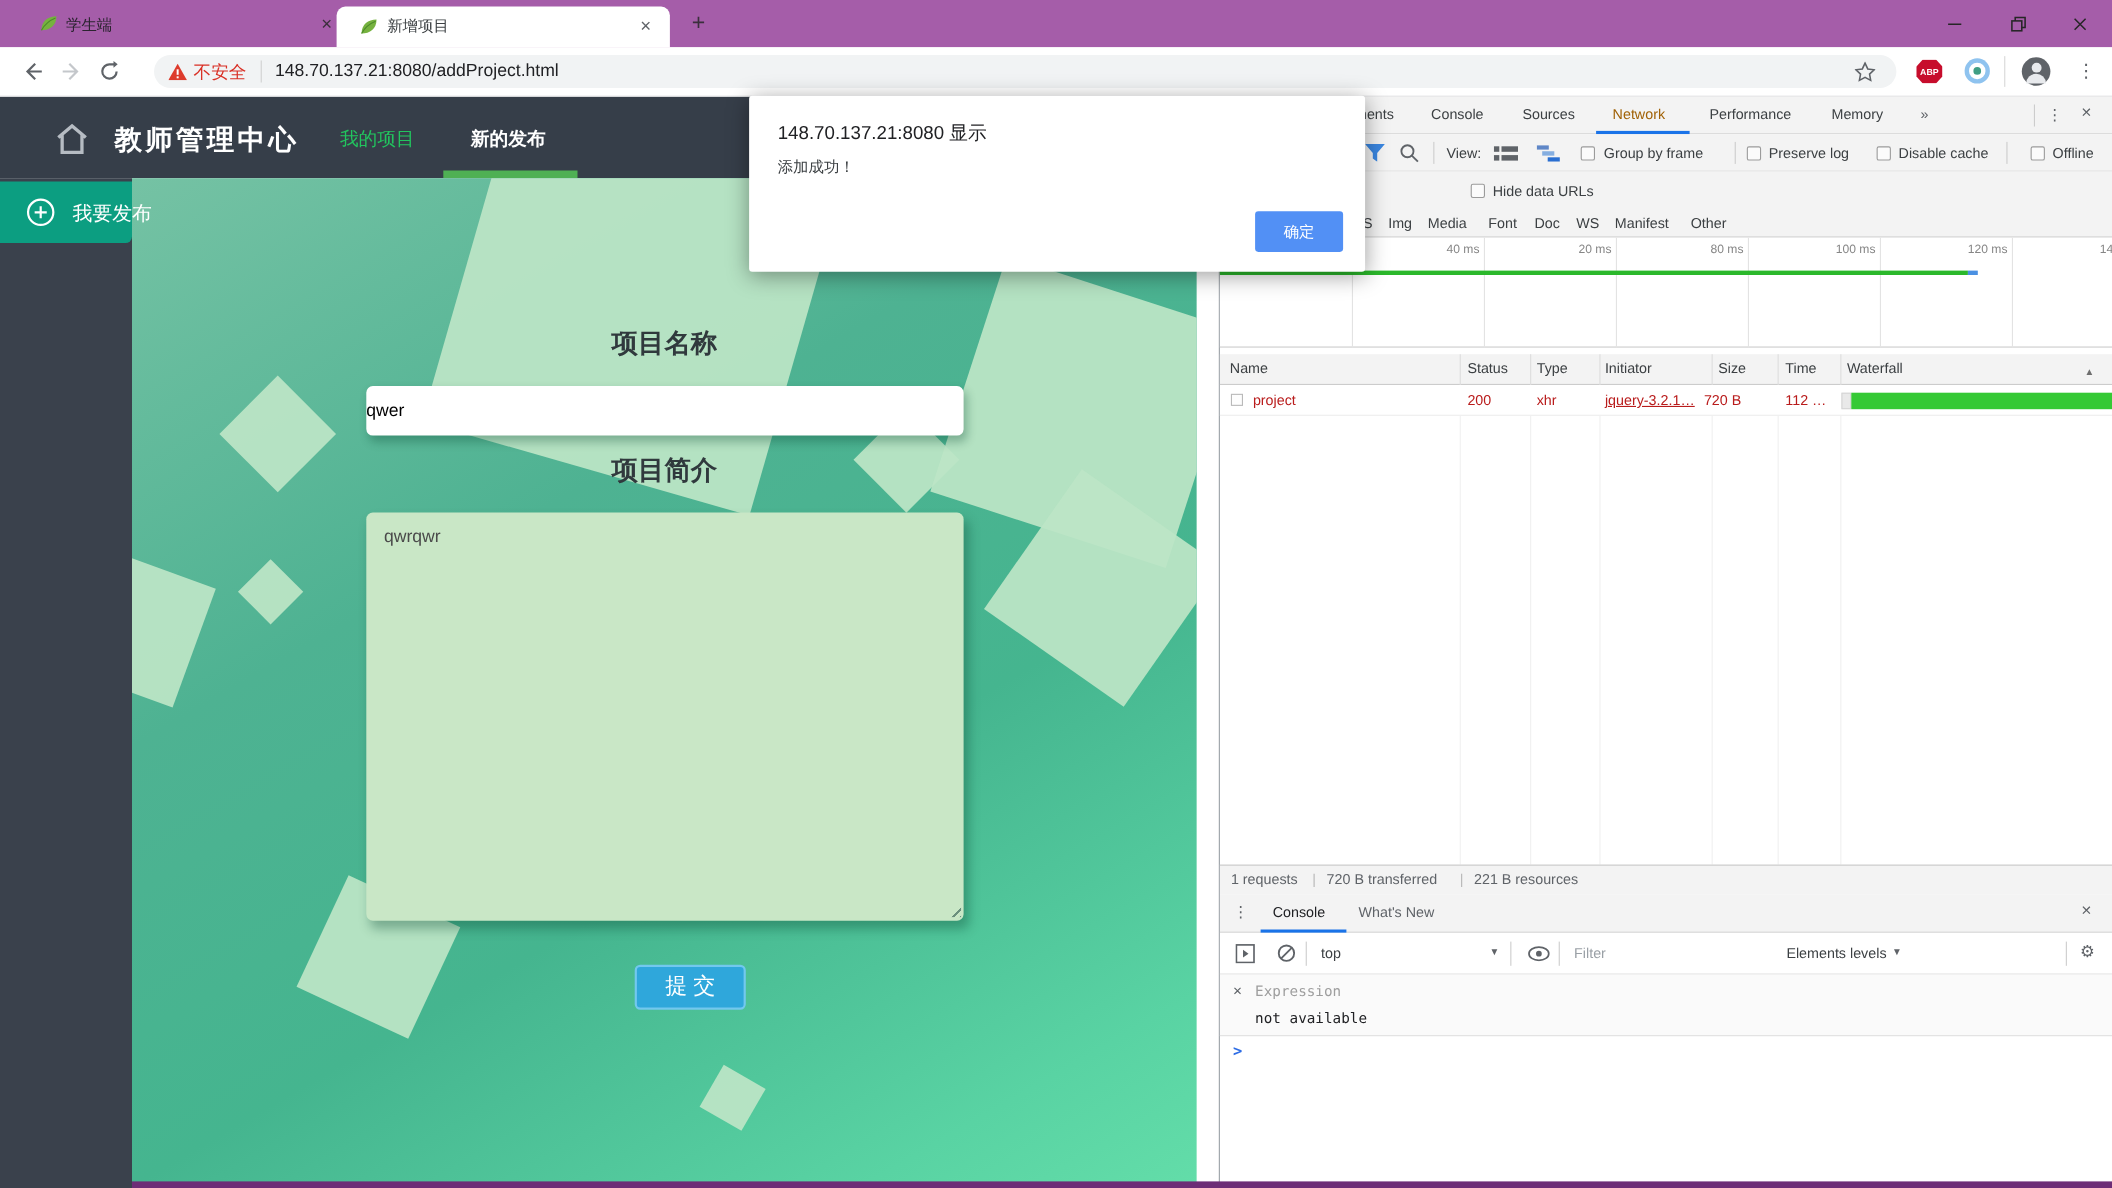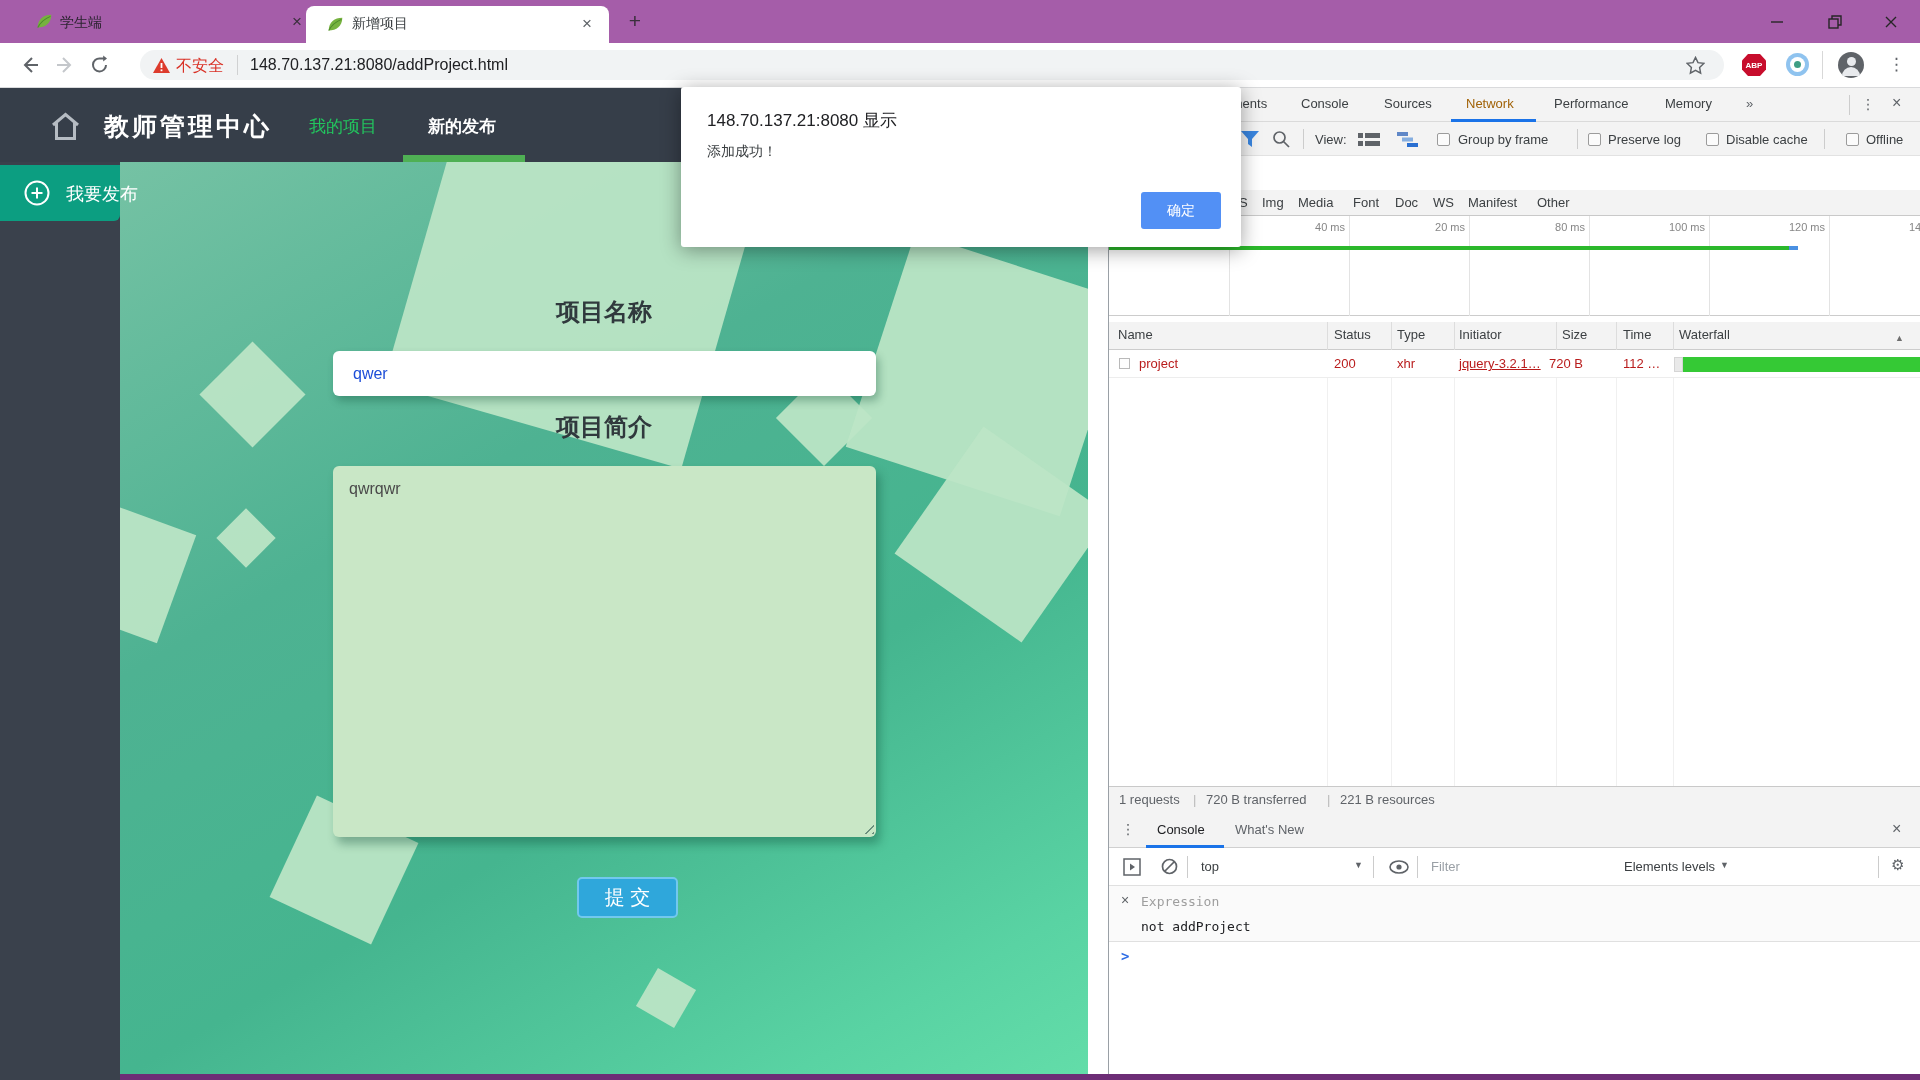--- a/index.html
+++ b/index.html
@@ -27,21 +27,21 @@
 #pgtitle{left:104px;top:22px;font-size:25px;font-weight:bold;color:#fff;letter-spacing:3px}
 .nav1{left:309px;top:27px;font-size:17px;color:#22c55e}
 .nav2{left:428px;top:27px;font-size:17px;color:#fff;font-weight:bold}
 #navline{left:403px;top:67px;width:122px;height:7px;background:#4fb054}
 #sidebar{left:0;top:74px;width:120px;height:918px;background:#3a414c;z-index:3}
 #sideitem{left:0;top:3px;width:120px;height:56px;background:#0c9e81;border-radius:0 0 6px 0}
 #sideitem .lbl{left:66px;top:17px;font-size:18px;color:#fff;white-space:nowrap}
 #main{left:120px;top:74px;width:968px;height:918px;background:linear-gradient(150deg,#75c2a4 0%,#4eb292 35%,#45b58f 62%,#59d3a3 88%,#63dda9 100%);overflow:hidden}
 .sq{position:absolute;background:#bce5c6;opacity:.93}
 .flabel{left:0px;width:968px;text-align:center;font-size:24px;font-weight:bold;color:#30393d}
-#finput{left:213px;top:189px;width:543px;height:45px;background:#fff;border-radius:6px;box-shadow:3px 5px 9px rgba(10,70,50,.33);font-size:16px;color:#1d4ed8;line-height:45px;padding-left:20px}
+#finput{left:213px;top:189px;width:543px;height:45px;background:#fff;border-radius:6px;box-shadow:3px 5px 9px rgba(10,70,50,.33);font-size:16px;color:#000000;line-height:45px;padding-left:0}
 #ftext{left:213px;top:304px;width:543px;height:371px;background:#c9e7c6;border-radius:6px;box-shadow:4px 7px 10px rgba(10,70,50,.35);font-size:16px;color:#4a4a4a;padding:14px 16px}
 #fresize{left:743px;top:661px;width:11px;height:11px;background:repeating-linear-gradient(315deg,#6b8f7d 0 1.5px,transparent 1.5px 5px);clip-path:polygon(100% 0,100% 100%,0 100%)}
 #fsubmit{left:457px;top:715px;width:101px;height:41px;background:#2fa7db;border:2px solid #72c8ee;border-radius:5px;color:#fff;font-size:20px;text-align:center;line-height:37px}
 
 #devtools{left:1108px;top:88px;width:812px;height:992px;background:#fff;border-left:1px solid #9aa0a6;font-size:13px;color:#3c4043}
 .dtrow{left:0;width:811px;background:#f3f3f3}
 #dtr1{top:0;height:34px;border-bottom:1px solid #dadada}
 #dtr2{top:34px;height:34px;border-bottom:1px solid #e2e2e2}
 #dtr3{top:68px;height:34px}
 #dtr4{top:102px;height:26px;border-bottom:1px solid #c9c9c9}
@@ -233,20 +233,25 @@
     <span class="abs" style="left:349px;top:10px">Group by frame</span>
     <div class="abs vsep" style="left:468px;top:7px;height:20px"></div>
     <div class="abs cb" style="left:479px;top:11px"></div>
     <span class="abs" style="left:499px;top:10px">Preserve log</span>
     <div class="abs cb" style="left:597px;top:11px"></div>
     <span class="abs" style="left:617px;top:10px">Disable cache</span>
     <div class="abs vsep" style="left:715px;top:7px;height:20px"></div>
     <div class="abs cb" style="left:737px;top:11px"></div>
     <span class="abs" style="left:757px;top:10px">Offline</span>
   </div>
+  <div id="dtr3" class="abs dtrow">
+    <div id="dtfilter" class="abs"></div>
+    <div class="abs cb" style="left:228px;top:11px"></div>
+    <span class="abs" style="left:248px;top:10px">Hide data URLs</span>
+  </div>
   <div id="dtr4" class="abs dtrow">
     <span class="abs" style="left:12px;top:5px">All</span>
     <span class="abs" style="left:46px;top:5px">XHR</span>
     <span class="abs" style="left:84px;top:5px">JS</span>
     <span class="abs" style="left:112px;top:5px">CSS</span>
     <span class="abs" style="left:153px;top:5px">Img</span>
     <span class="abs" style="left:189px;top:5px">Media</span>
     <span class="abs" style="left:244px;top:5px">Font</span>
     <span class="abs" style="left:286px;top:5px">Doc</span>
     <span class="abs" style="left:324px;top:5px">WS</span>
@@ -336,21 +341,21 @@
     <div class="abs vsep" style="left:308px;top:8px;height:22px"></div>
     <span class="abs" style="left:322px;top:11px;color:#9aa0a6">Filter</span>
     <span class="abs" style="left:515px;top:11px">Elements levels</span>
     <span class="abs" style="left:611px;top:12px;font-size:9px;color:#5f6368">▼</span>
     <div class="abs vsep" style="left:769px;top:8px;height:22px"></div>
     <span class="abs" style="left:782px;top:8px;font-size:15px;color:#5f6368">⚙</span>
   </div>
   <div id="liveexpr" class="abs">
     <span class="abs" style="left:12px;top:6px;font-size:14px;color:#5f6368">×</span>
     <span class="abs mono" style="left:32px;top:8px;color:#9e9e9e">Expression</span>
-    <span class="abs mono" style="left:32px;top:33px;color:#202124">not addProject</span>
+    <span class="abs mono" style="left:32px;top:33px;color:#202124">not available</span>
   </div>
   <span id="prompt" class="abs">&gt;</span>
 </div>
 
 <div id="pstrip" class="abs"></div>
 
 <div id="dialog" class="abs">
   <span id="dlg-title" class="abs">148.70.137.21:8080 显示</span>
   <span id="dlg-msg" class="abs">添加成功！</span>
   <div id="dlg-btn" class="abs">确定</div>

